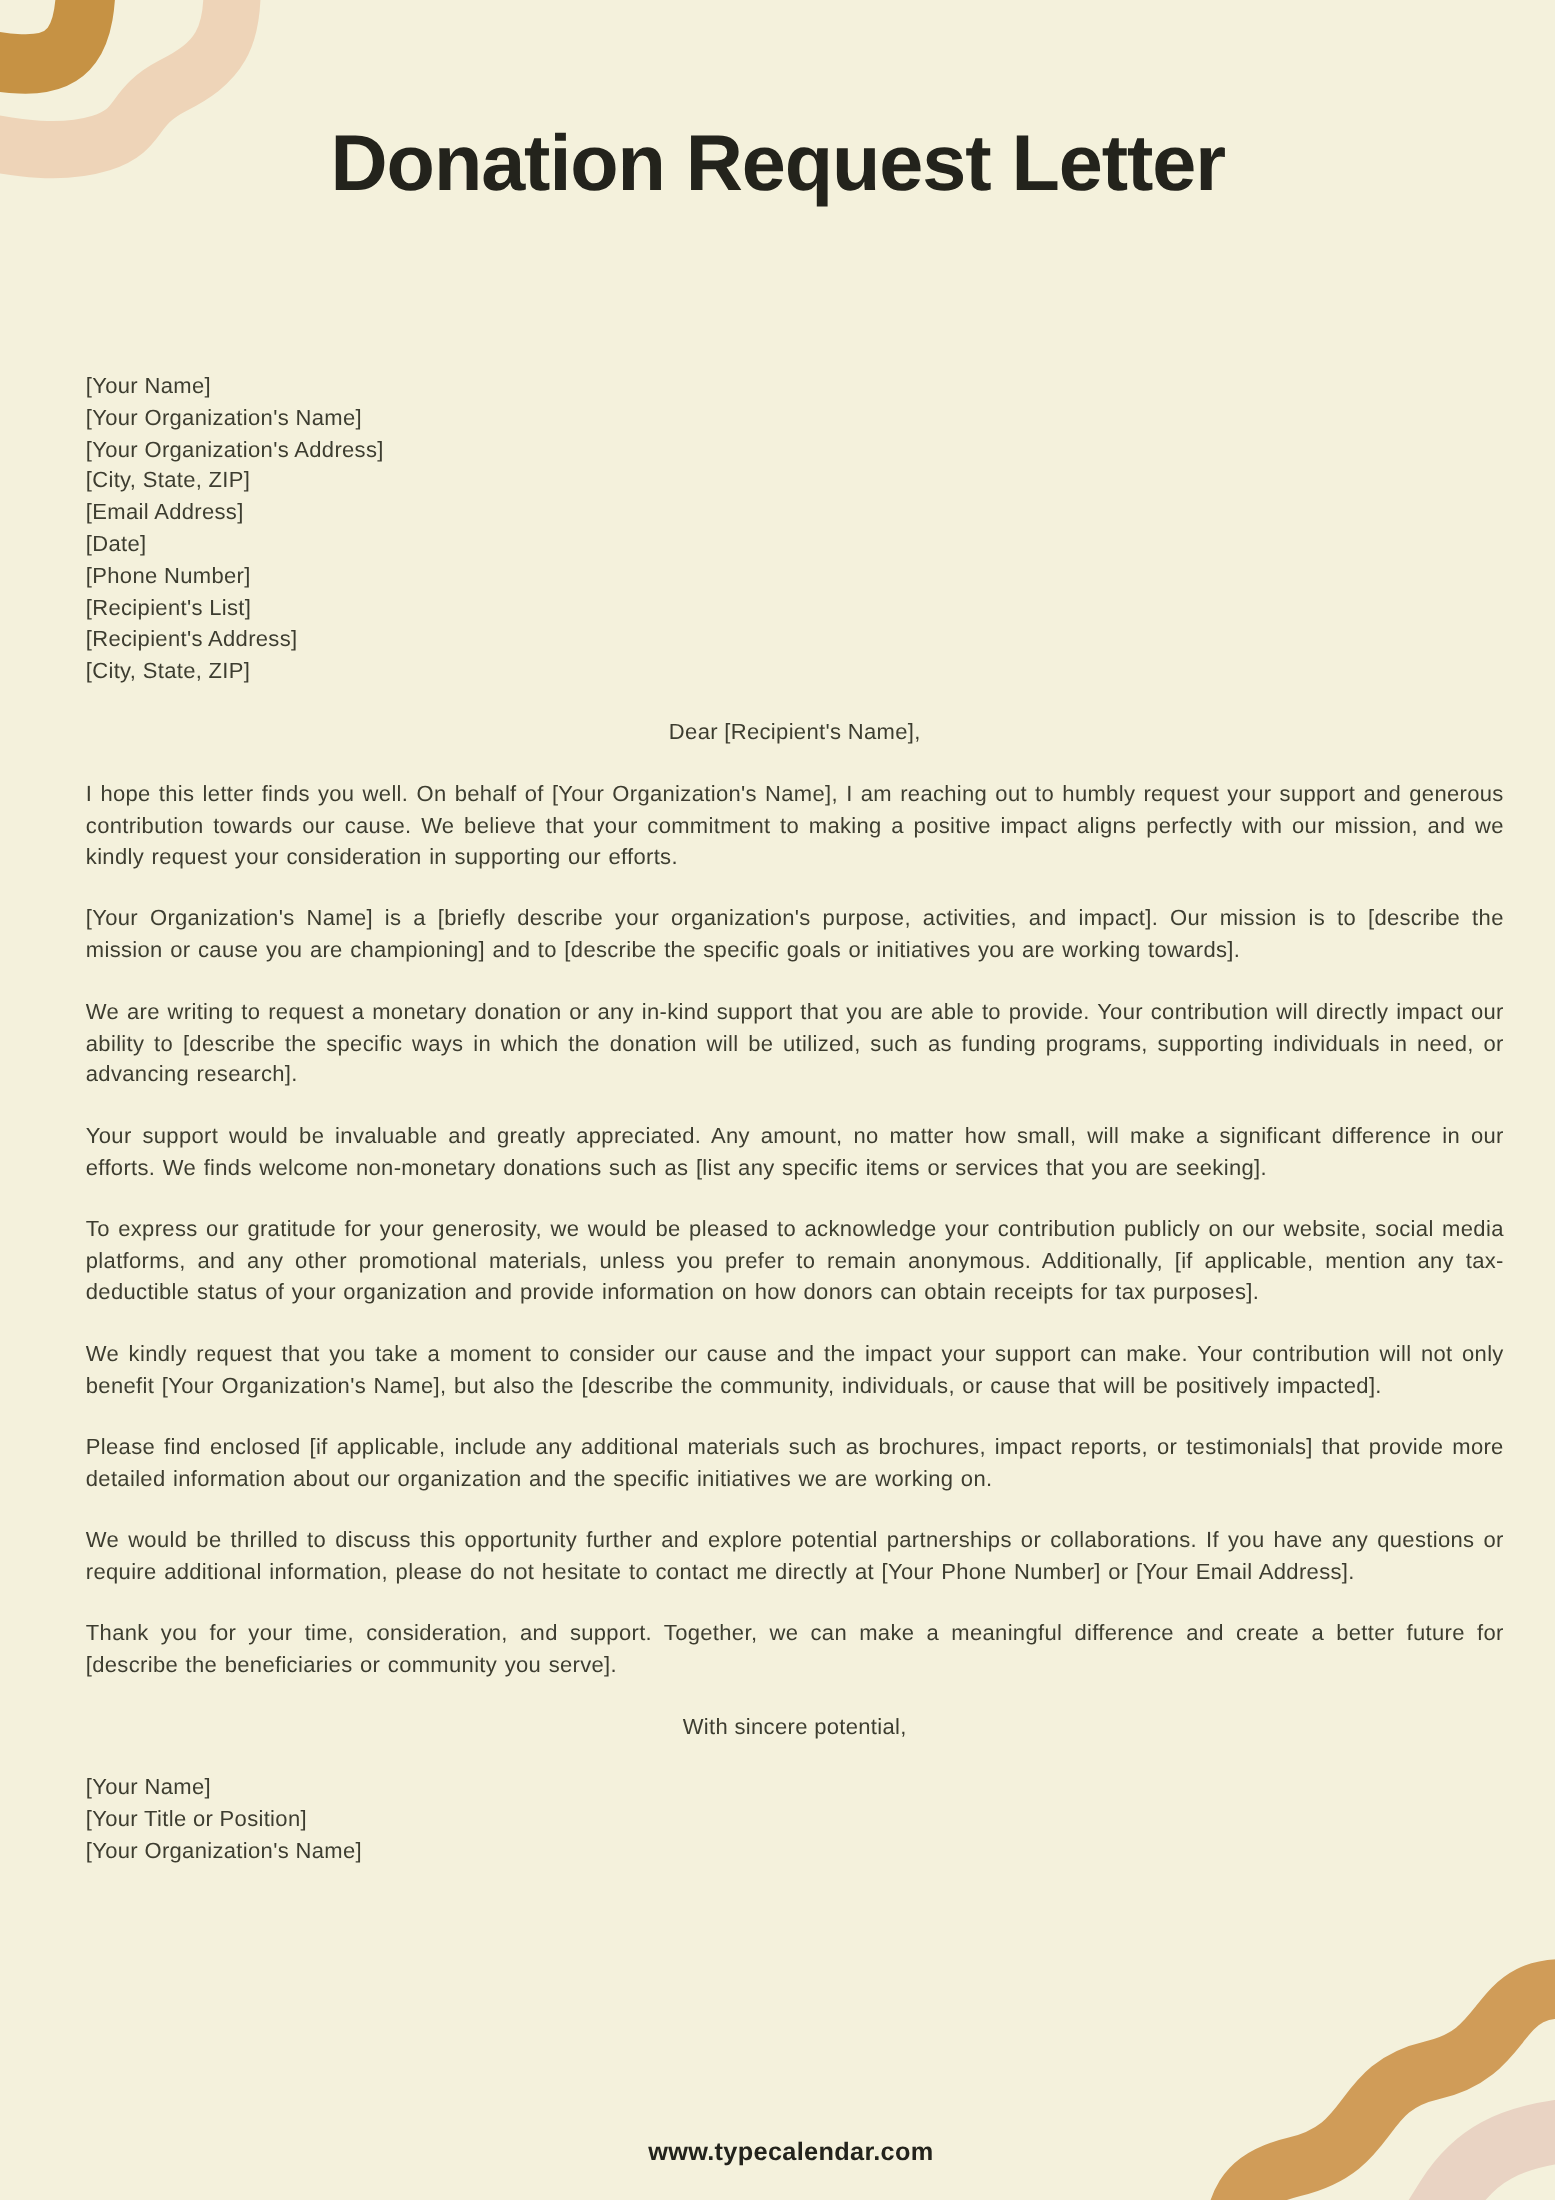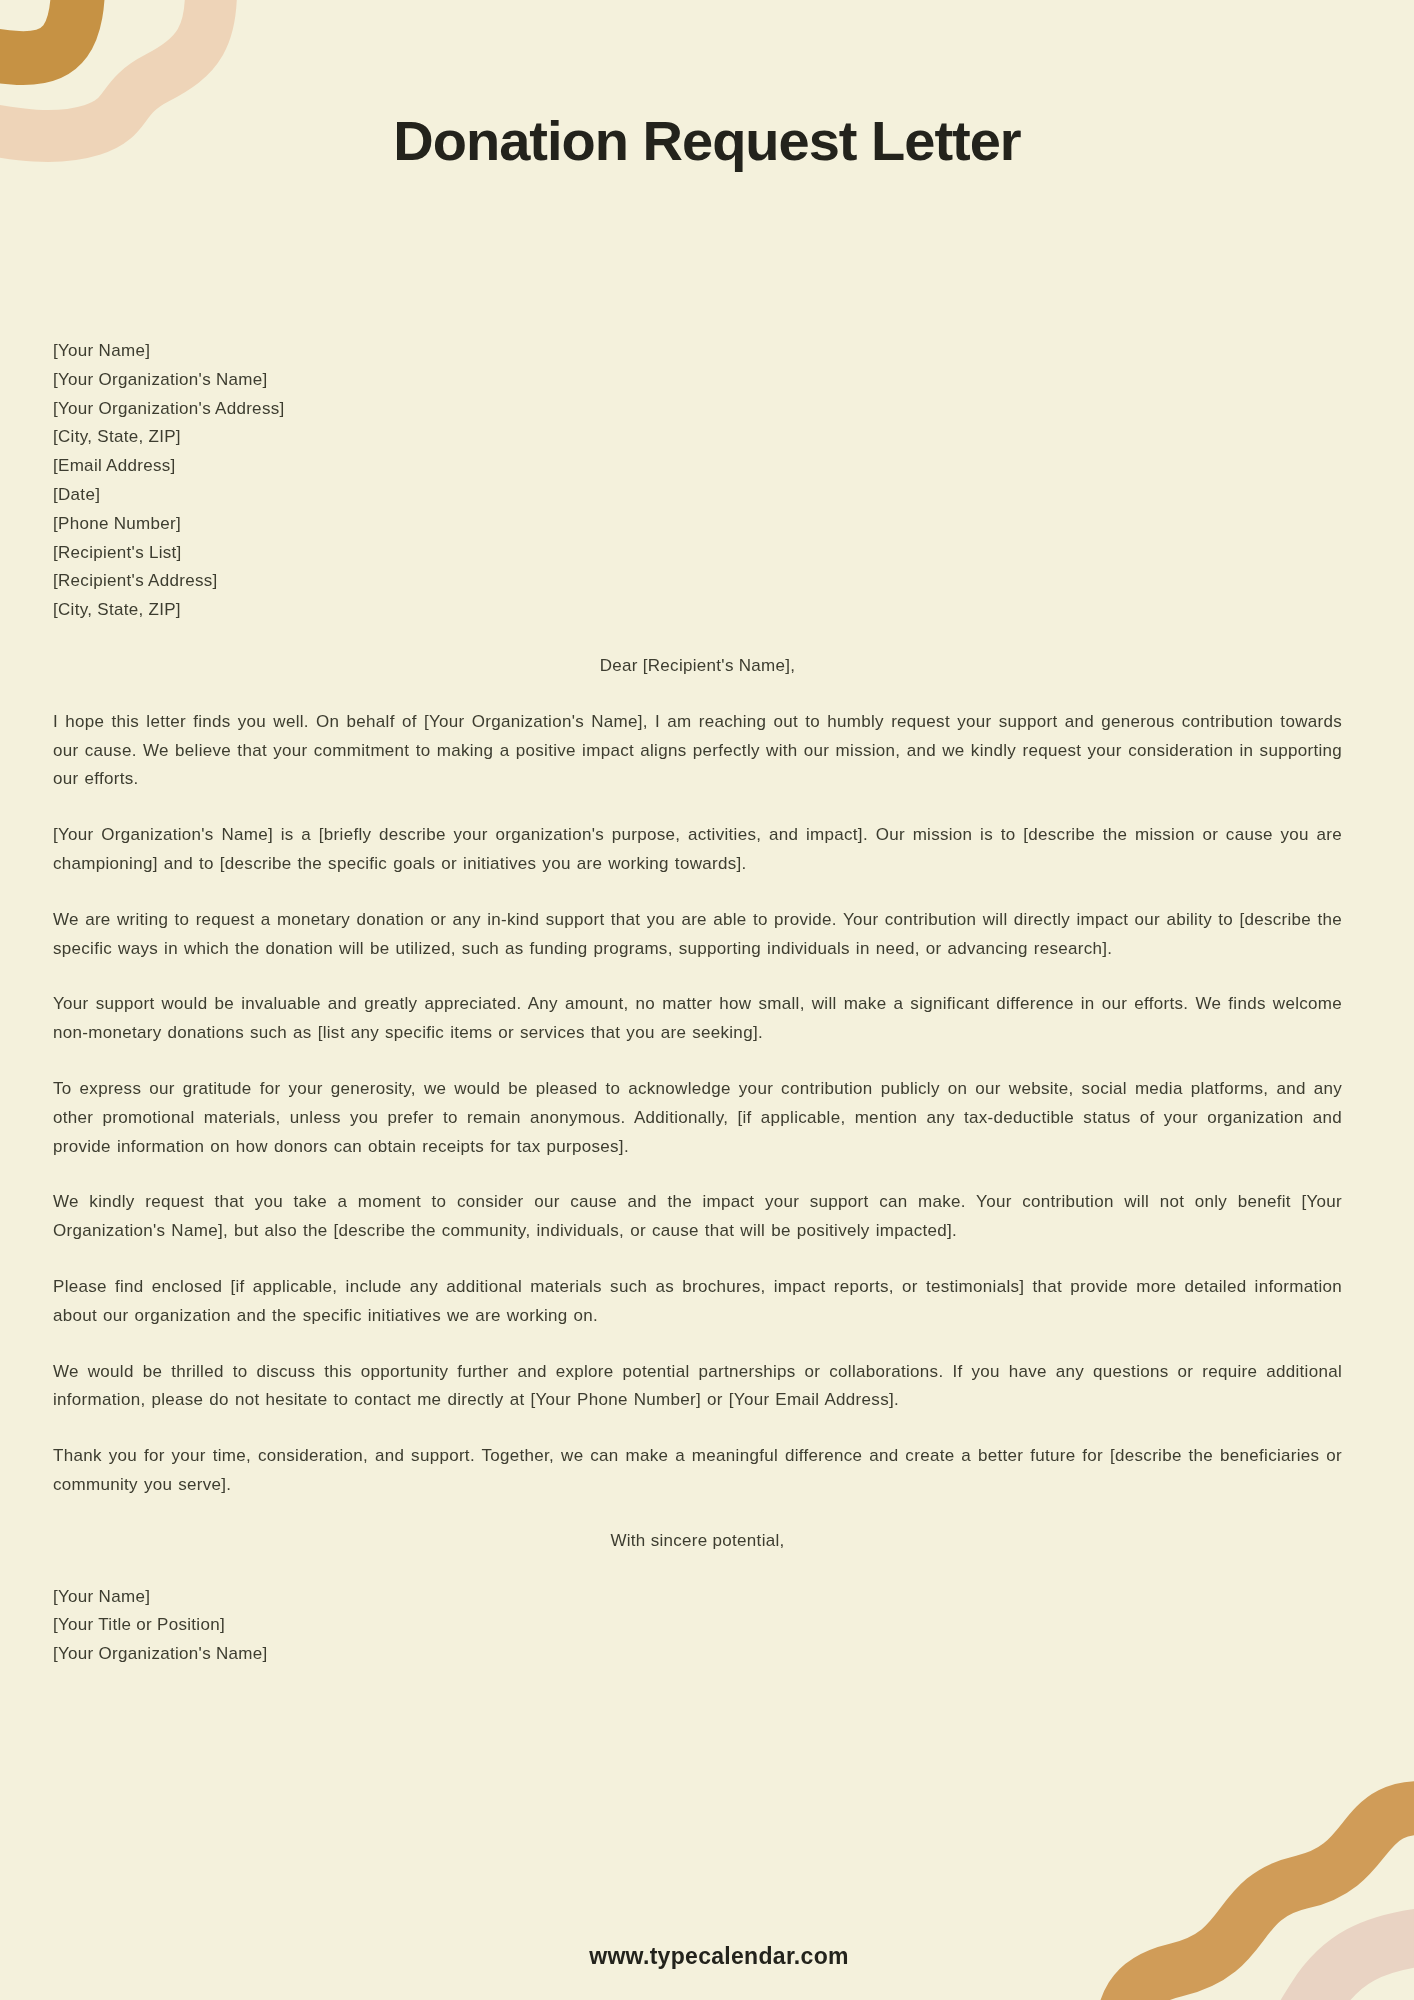--- a/index.html
+++ b/index.html
@@ -14,32 +14,32 @@
   .deco { position: absolute; pointer-events: none; }
   .deco-top { top: 0; left: 0; }
   .deco-bottom { bottom: 0; right: 0; }
   .title {
     position: absolute;
     top: 108px;
     left: 0;
     width: 100%;
     margin: 0;
     text-align: center;
-    font-size: 56px;
+    font-size: 72px;
     font-weight: 700;
     letter-spacing: -1px;
     color: var(--title-text, #23231c);
   }
   .content {
     position: absolute;
     top: 337px;
-    left: 53px;
+    left: 78px;
     width: 1289px;
     color: var(--body-text, #3d3d30);
-    font-size: 17px;
+    font-size: 20px;
     line-height: 28.8px;
     letter-spacing: 0.3px;
   }
   .block { margin: 0 0 27px 0; }
   .line { white-space: nowrap; }
   .para {
     margin: 0 0 27px 0;
     text-align: justify;
     word-spacing: 1px;
   }

